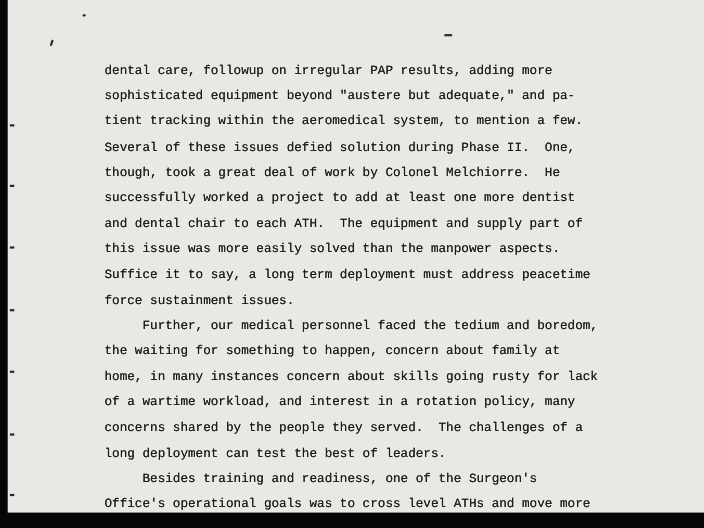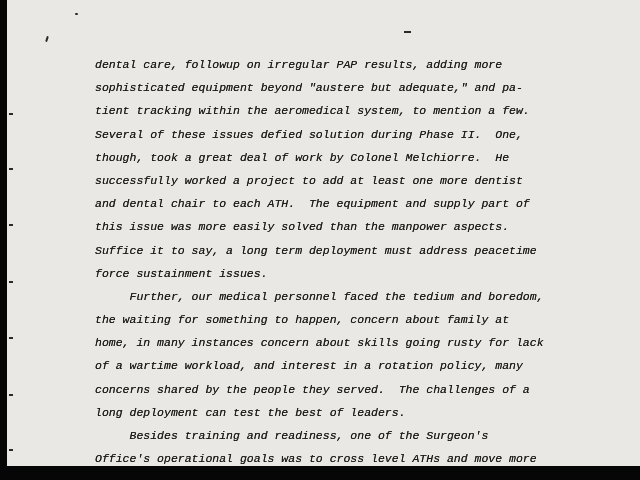--- a/index.html
+++ b/index.html
@@ -11,21 +11,20 @@
     height: 480px;
     overflow: hidden;
     background: #e9e8e4;
     font-family: "Liberation Mono", "DejaVu Sans Mono", monospace;
   }
   .page {
     position: relative;
     width: 640px;
     height: 480px;
     background: #e9e8e4;
-    font-style: italic;
   }
   
   .left-bar {
     position: absolute;
     left: 0;
     top: 0;
     width: 7px;
     height: 480px;
     background: #060606;
   }

